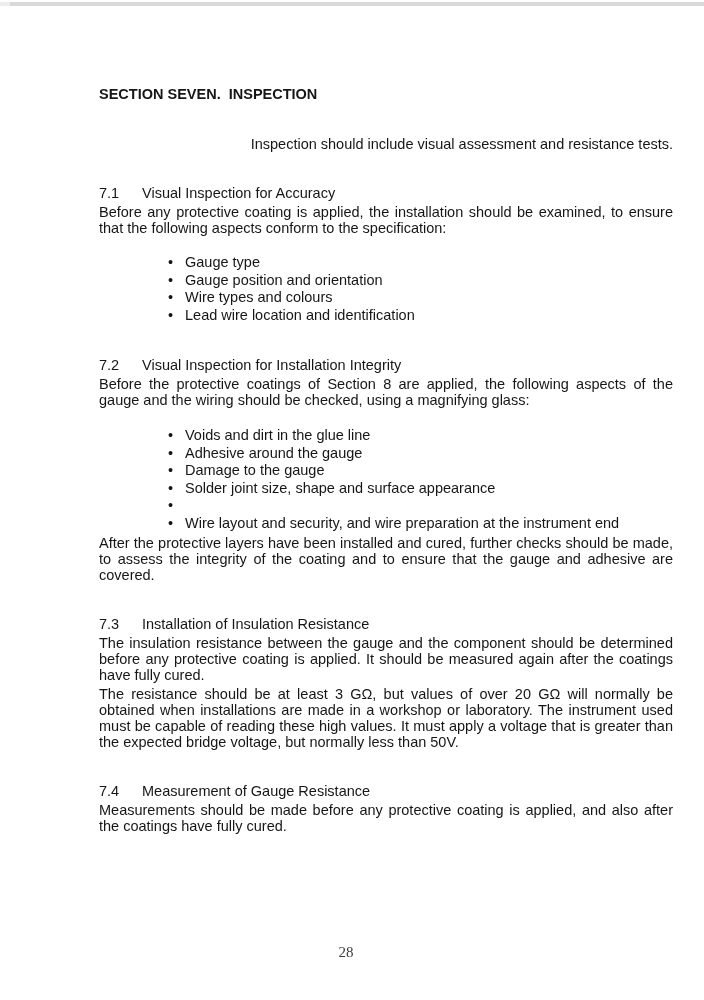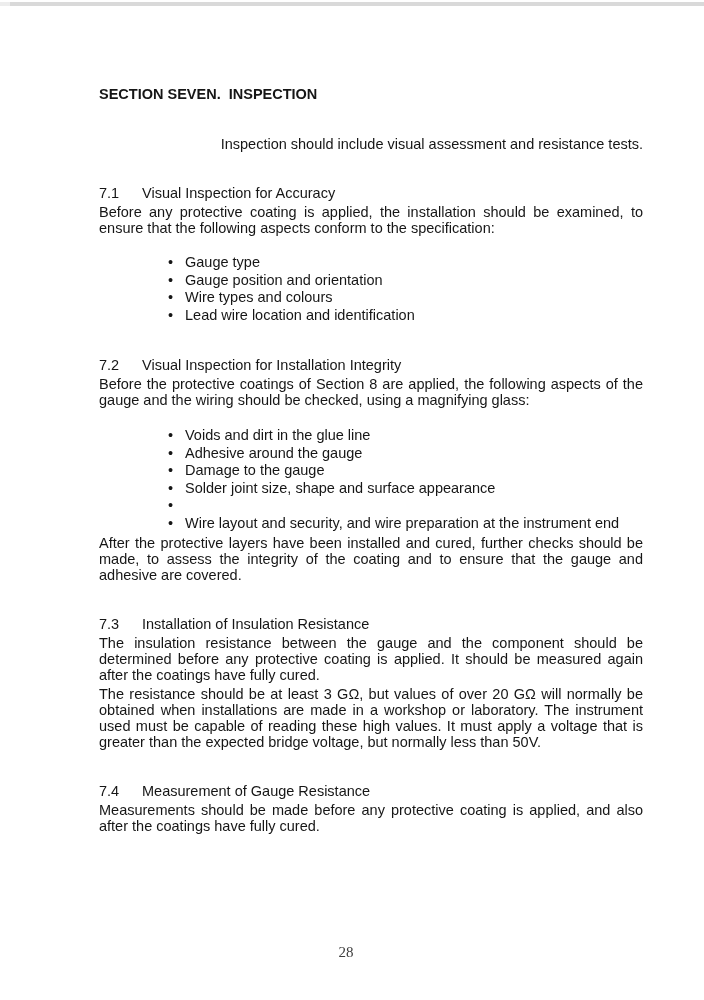--- a/index.html
+++ b/index.html
@@ -26,21 +26,21 @@
   }
   .scan-edge-cap {
     position: absolute;
     top: 2px;
     left: 0;
     width: 10px;
     height: 4px;
     background: #ededed;
   }
   .content {
-    padding: 86px 61px 0 99px; 
+    padding: 86px 31px 0 99px; 
   }
   h1.doc-title {
     margin: 0;
     font-size: 14.5px;
     font-weight: bold;
     line-height: 16px;
     white-space: pre; 
   }
   p.intro {
     margin: 34px 0 0 0;

